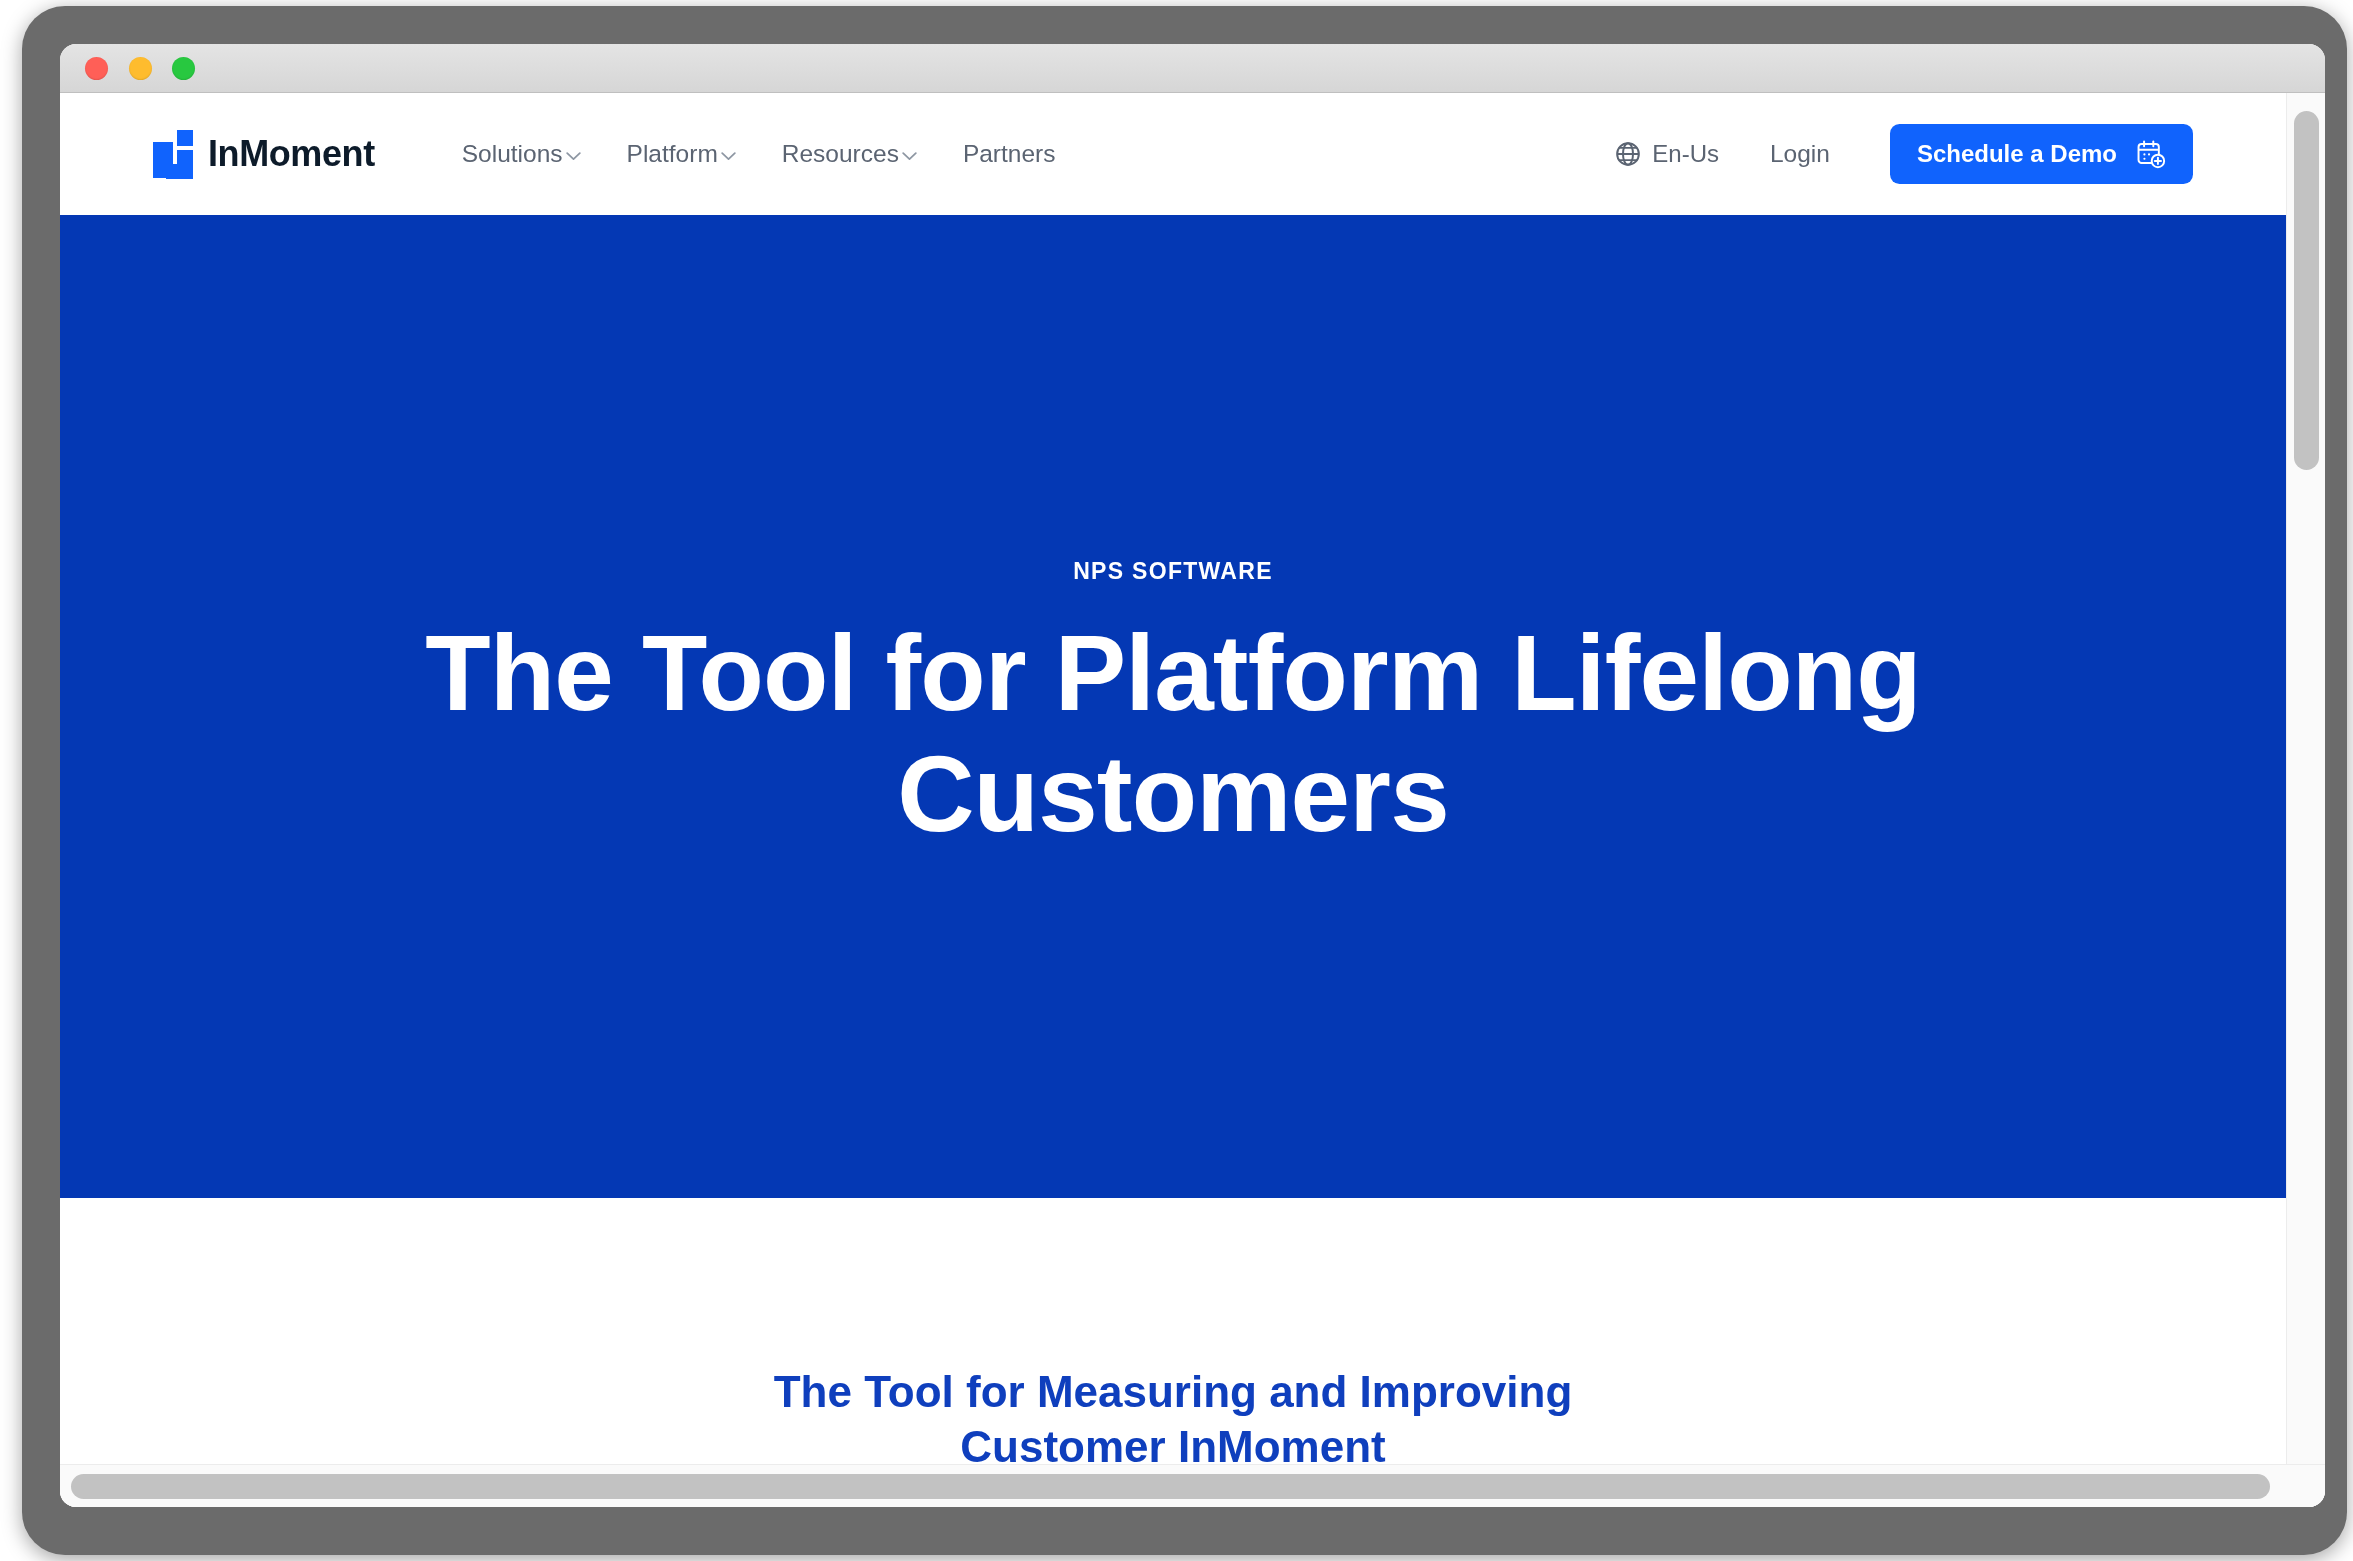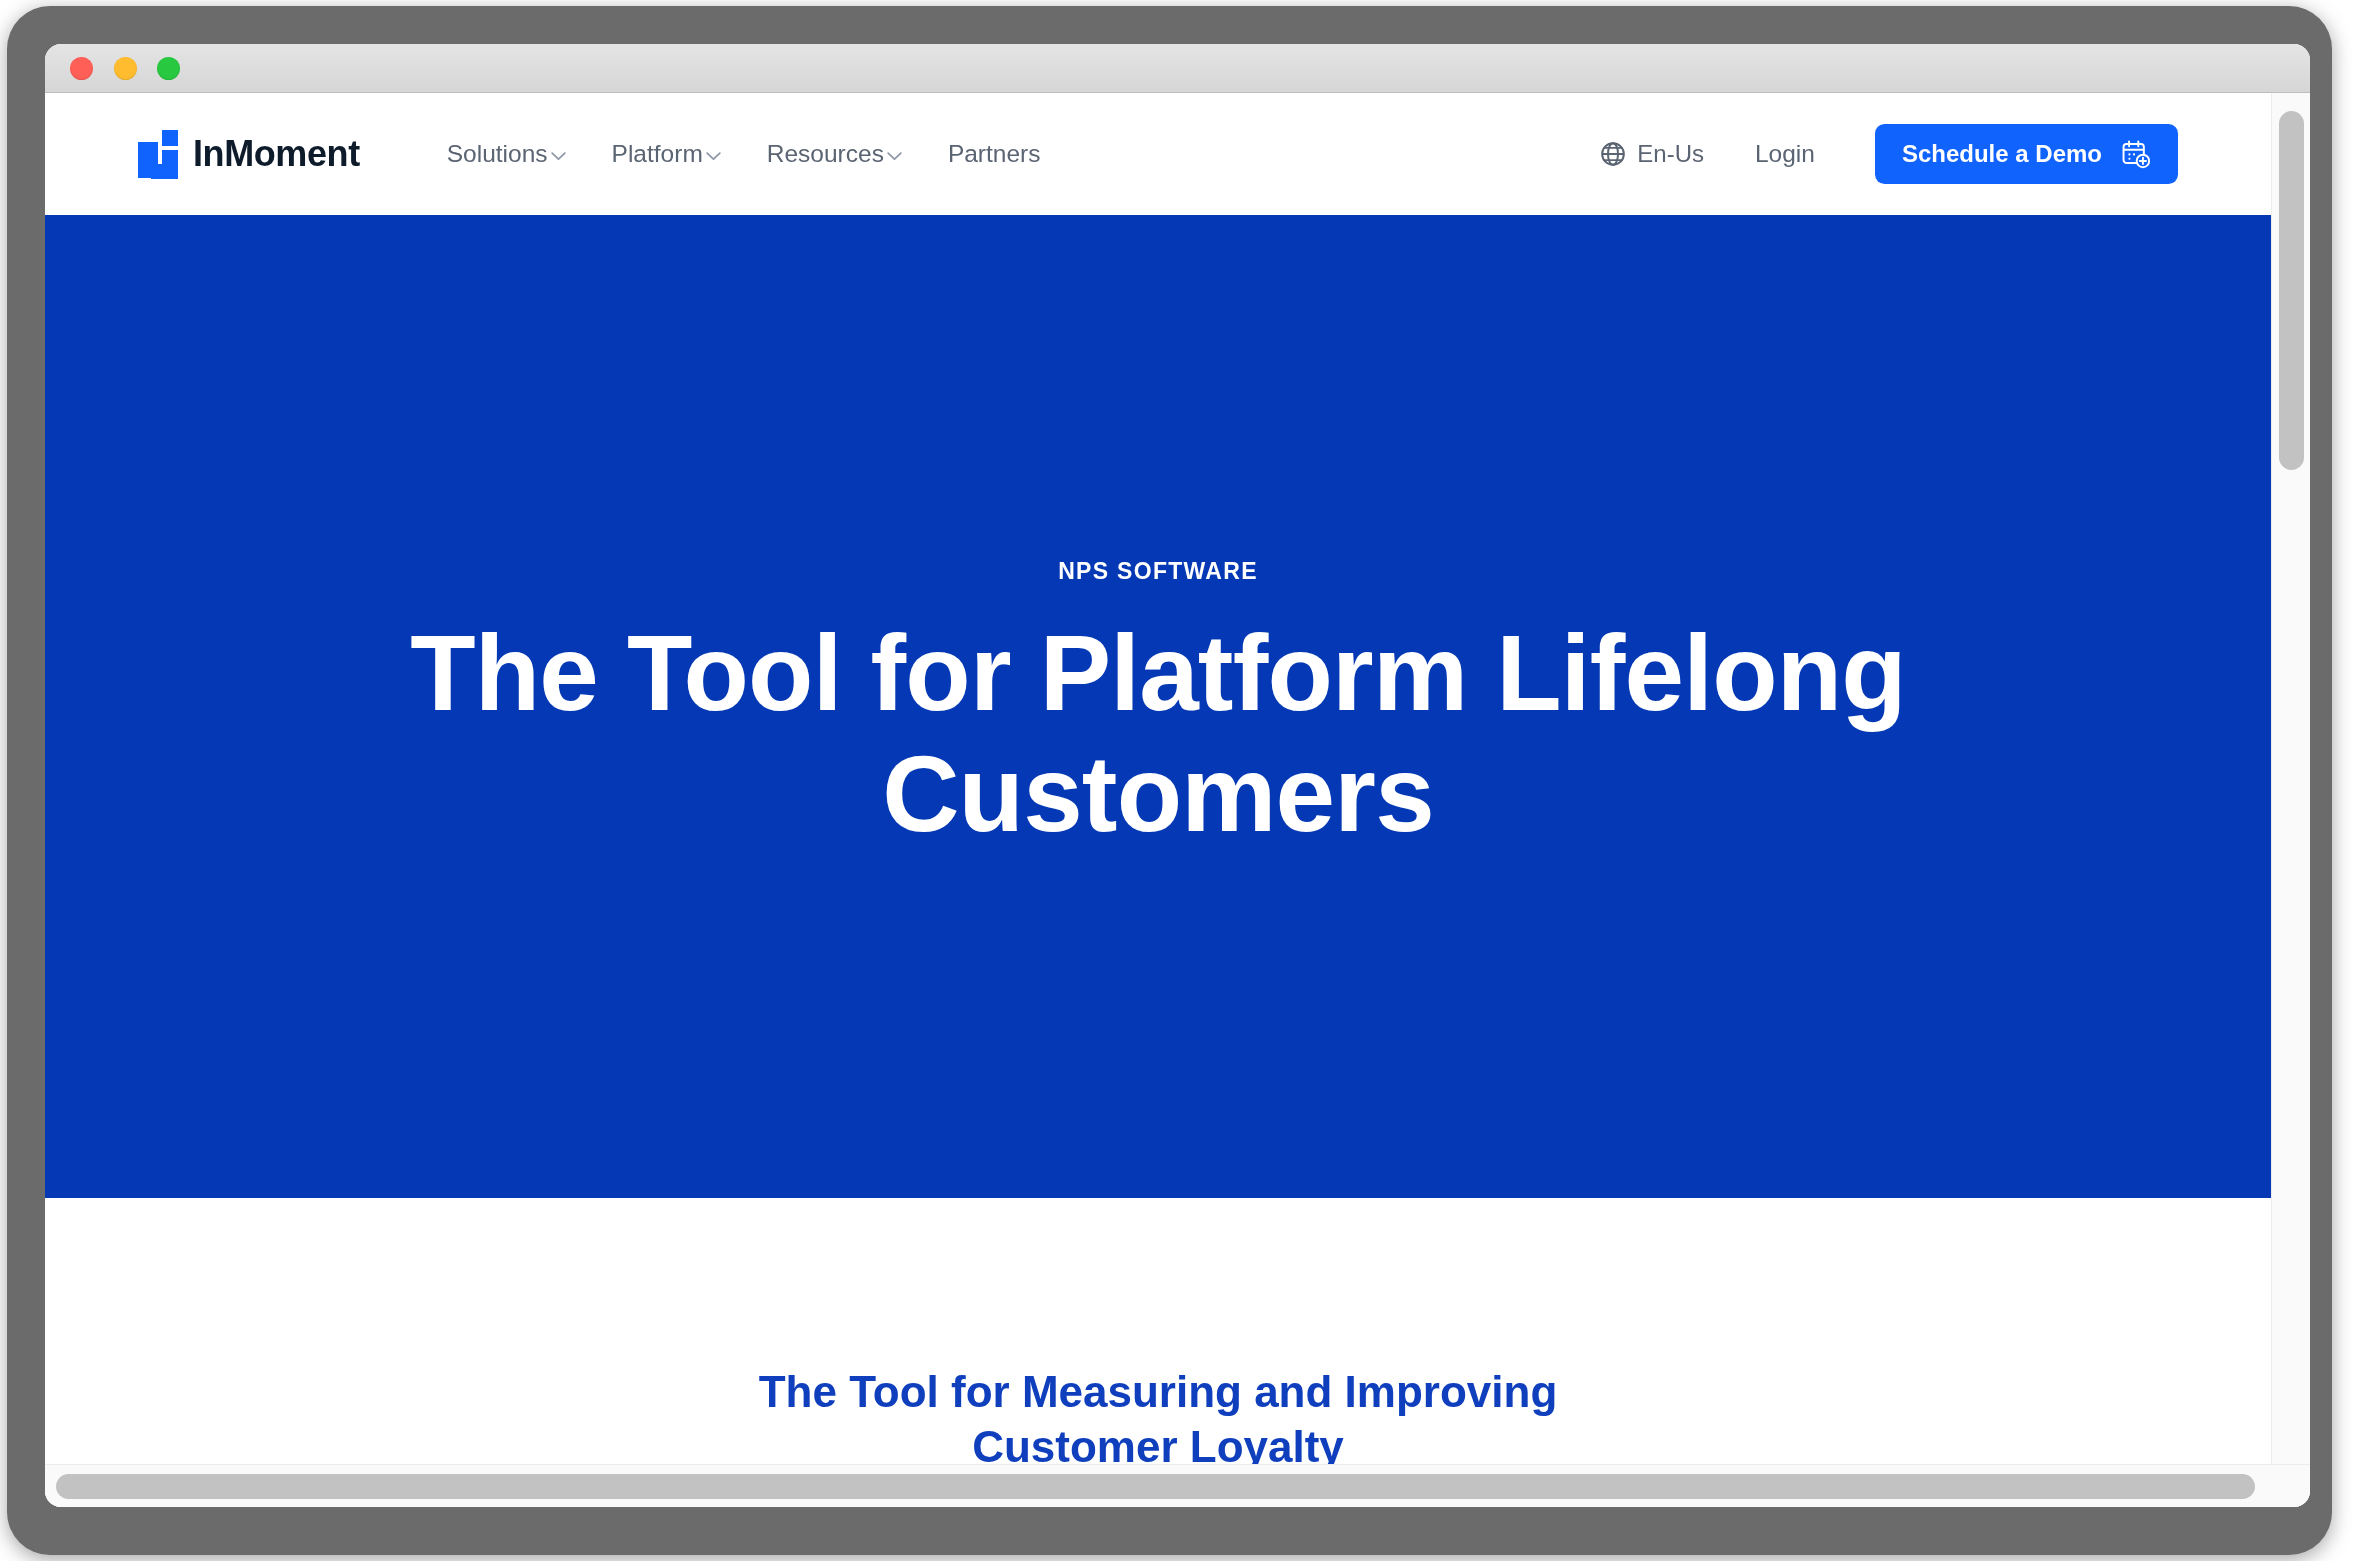--- a/index.html
+++ b/index.html
@@ -6,21 +6,21 @@
   html, body {
     width:2354px; height:1561px;
     background:#ffffff;
     font-family:"Liberation Sans", sans-serif;
     overflow:hidden;
   }
 
   
   #window-frame {
     position:absolute;
-    left:7px; top:6.3px;
+    left:22px; top:6.3px;
     width:2325px; height:1549px;
     background:#6b6b6b;
     border-radius:43px;
     box-shadow:0 4.7px 20.5px rgba(0,0,0,.35);
   }
   #window-inner {
     position:absolute;
     left:38px; top:38px;
     width:2265px; height:1463px;
     background:#ffffff;
@@ -277,21 +277,21 @@
           <div class="eyebrow">NPS SOFTWARE</div>
           <h1 class="hero-title">
             <span>The Tool for Platform Lifelong</span><br>
             <span>Customers</span>
           </h1>
         </section>
 
         <section id="section-below">
           <h2 class="section-title">
             <span>The Tool for Measuring and Improving</span><br>
-            <span>Customer Loyalty</span>
+            <span>Customer InMoment</span>
           </h2>
         </section>
 
       </div>
     </div>
 
     <div id="vscroll">
       <div id="vthumb"></div>
     </div>
     <div id="hscroll">

